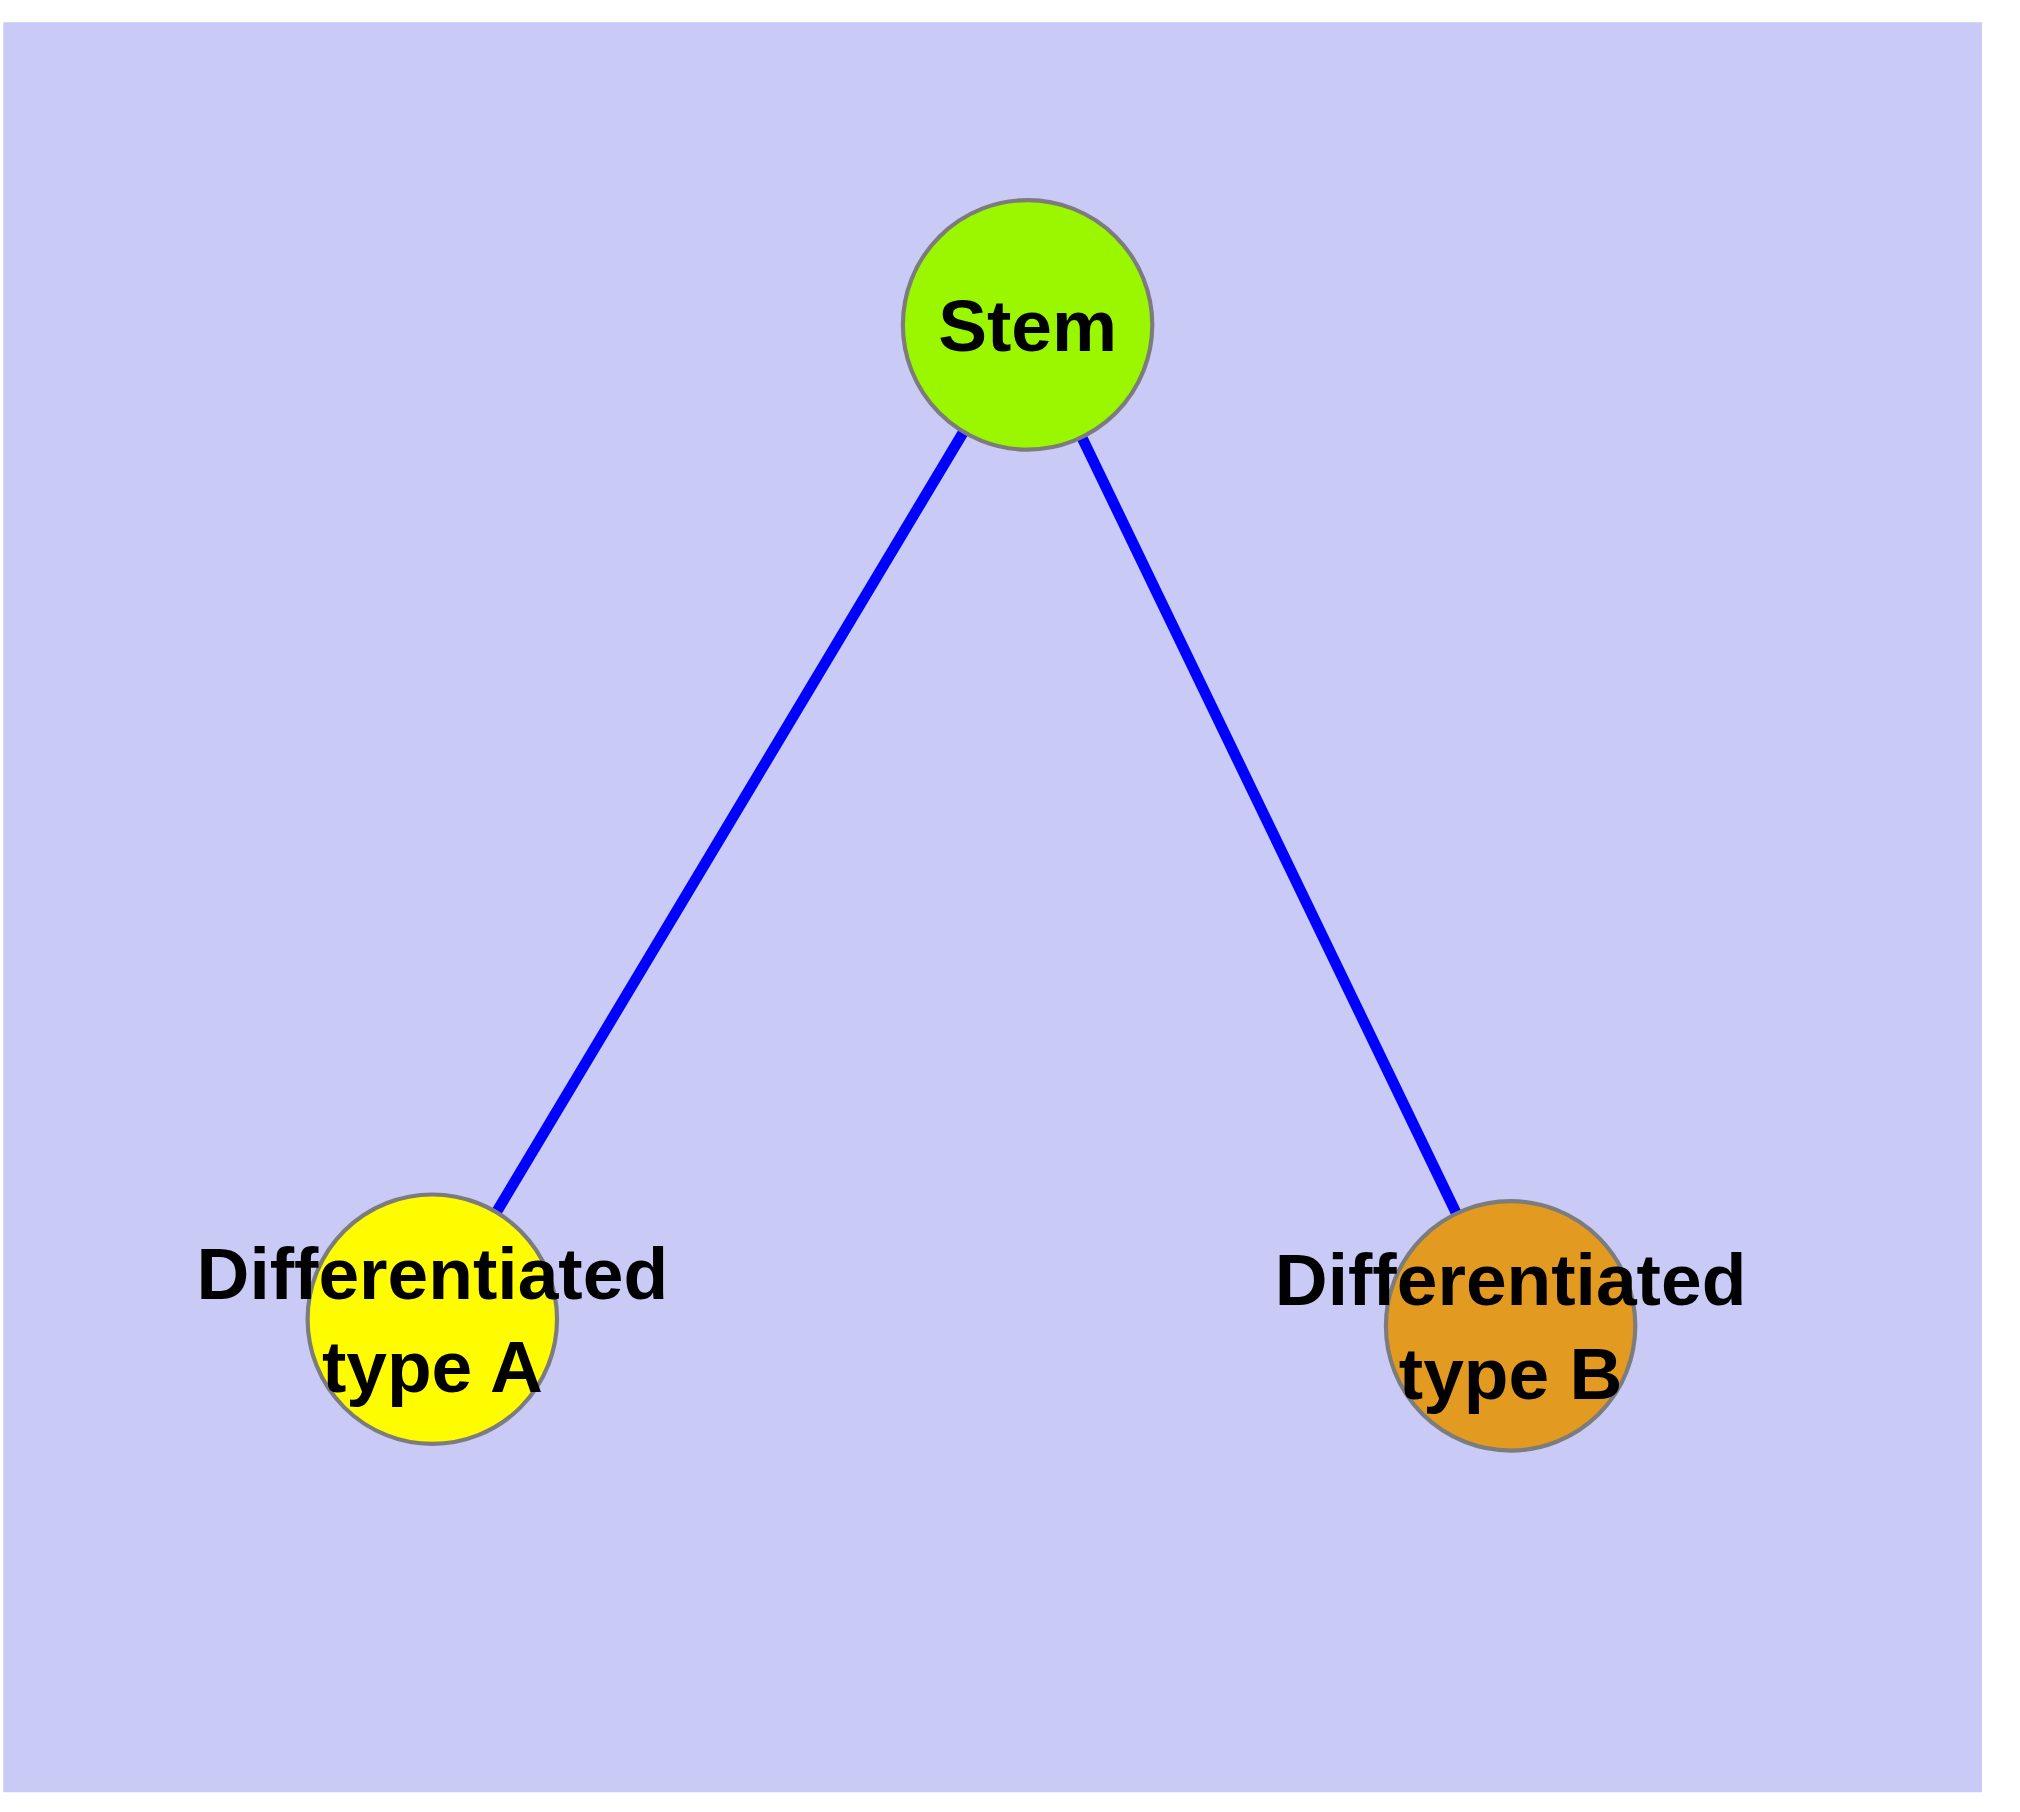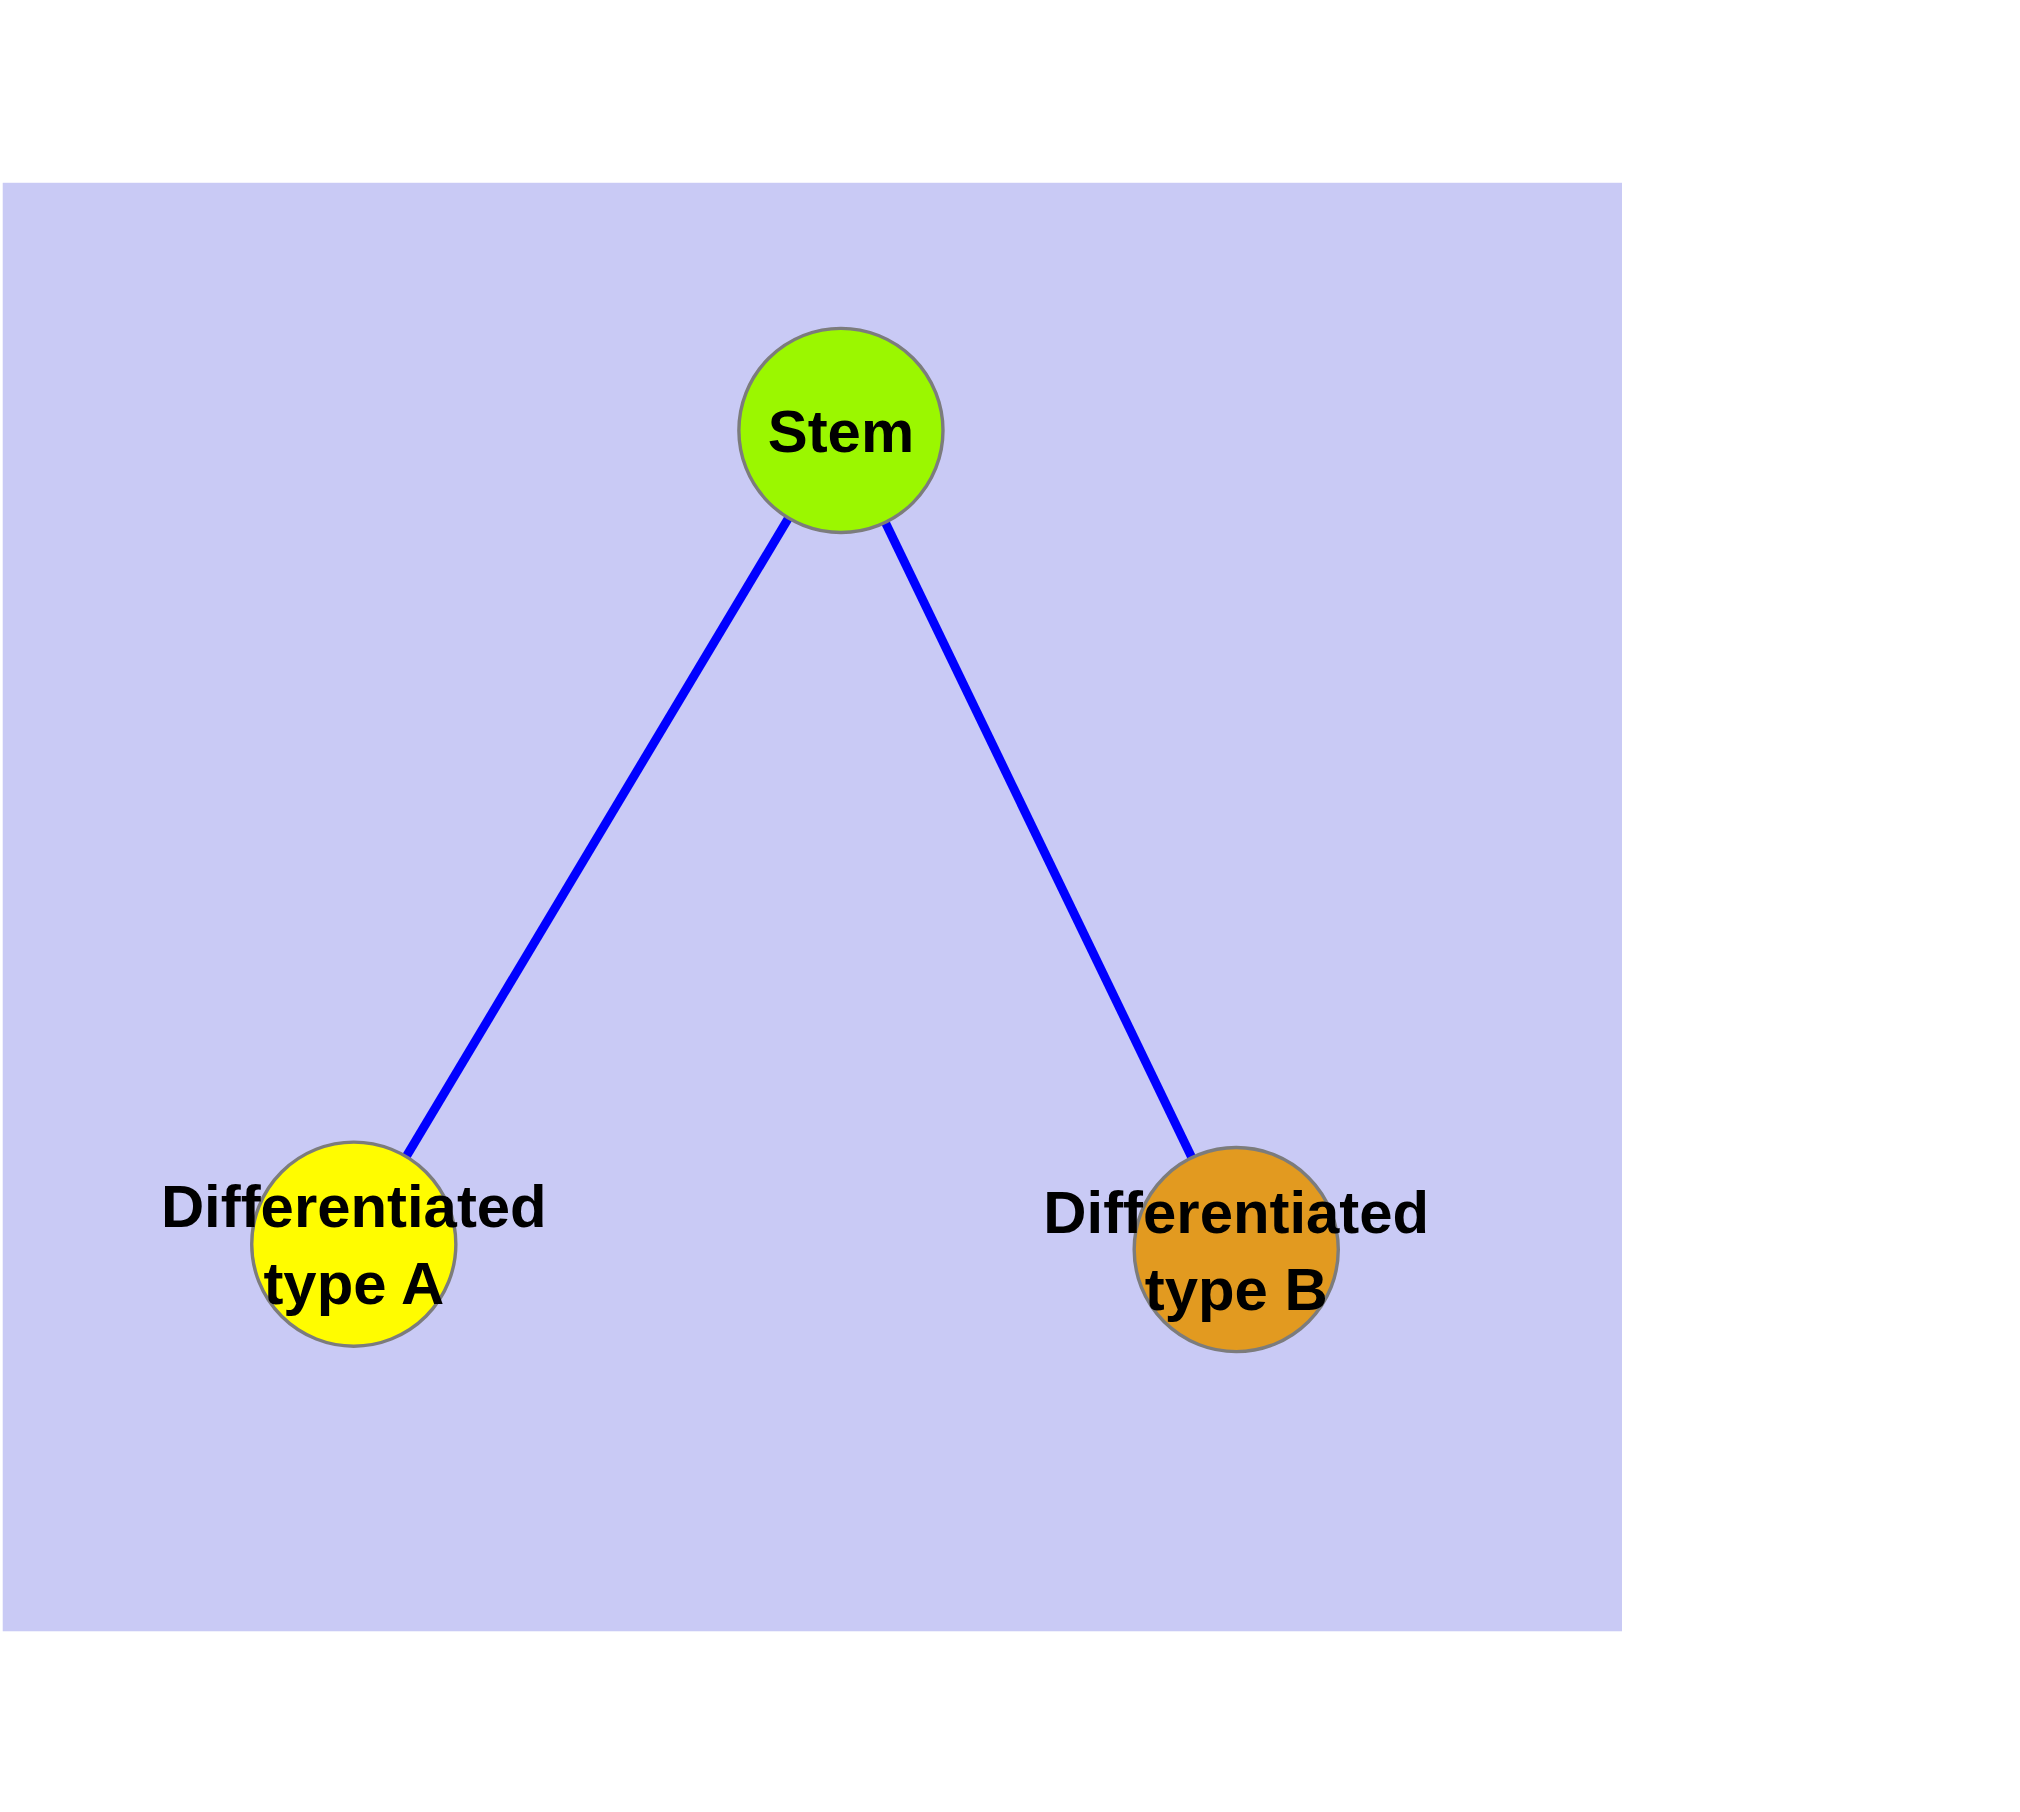--- a/index.html
+++ b/index.html
@@ -3,21 +3,21 @@
 <meta charset="utf-8">
 <style>
   html, body {
     margin: 0;
     padding: 0;
     background: #ffffff;
     font-family: "Liberation Sans", "DejaVu Sans", sans-serif;
   }
   .page {
     position: relative;
-    width: 1622px;
+    width: 1982px;
     height: 1812px;
     background: #ffffff;
     overflow: hidden;
   }
   .graph-svg {
     position: absolute;
     inset: 0;
     width: 100%;
     height: 100%;
     display: block;

